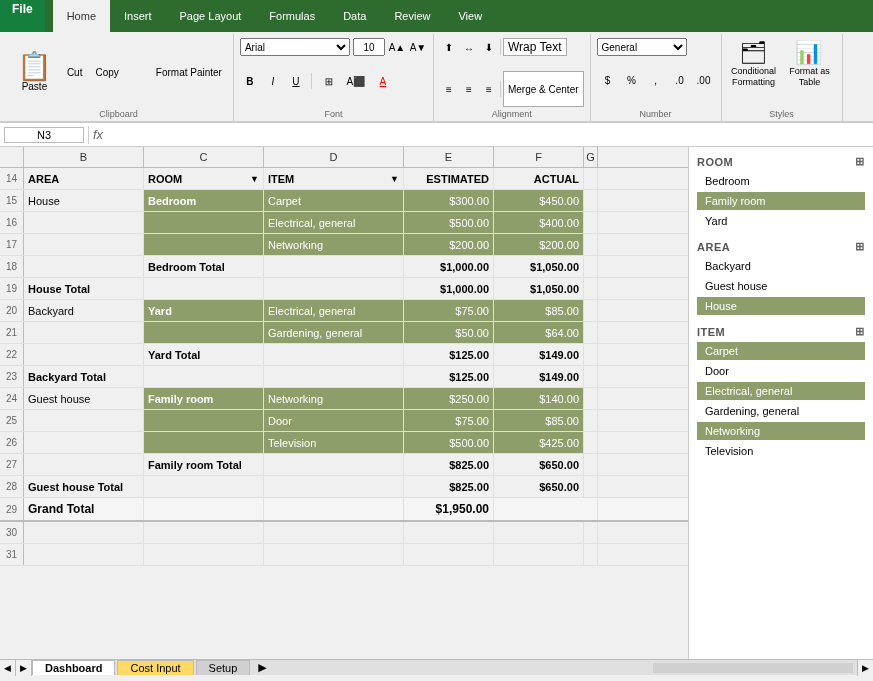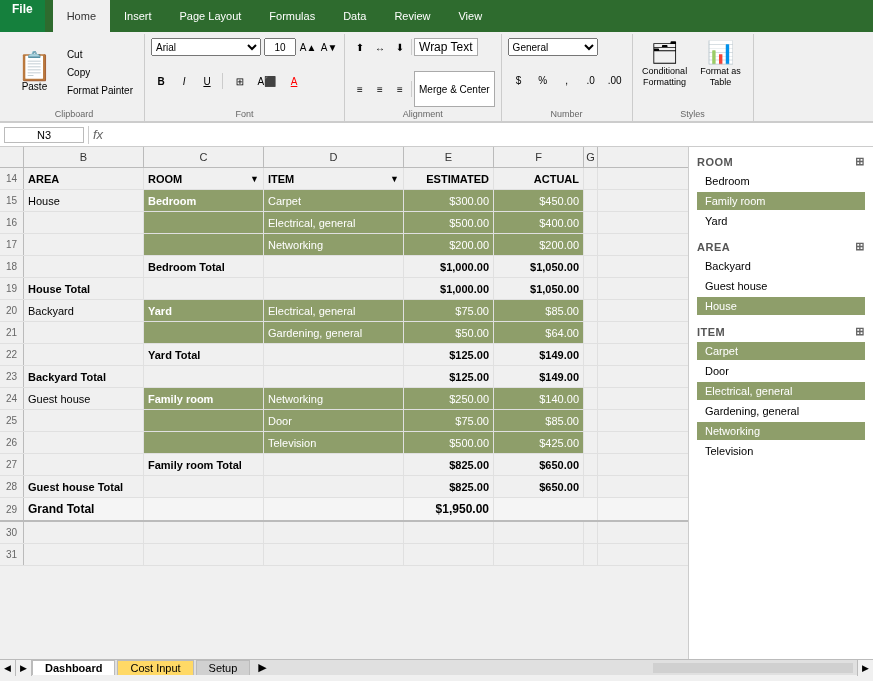--- a/index.html
+++ b/index.html
@@ -77,24 +77,24 @@
 
 <div class="ribbon-section">
   <div class="ribbon-content">
 
     <div class="r-group">
       <div class="r-group-body">
         <div style="display:flex;flex-direction:column;align-items:center;padding:2px 6px;cursor:pointer;border:1px solid transparent;">
           <div style="font-size:28px;line-height:1;">📋</div>
           <div style="font-size:10px;">Paste</div>
         </div>
-        <div style="display:flex;flex-direction:column;gap:3px;justify-content:center;">
+        <div style="display:flex;flex-direction:row;gap:3px;justify-content:center;">
           <div class="small-btn" style="font-size:10px;padding:1px 4px;cursor:pointer;">Cut</div>
           <div class="small-btn" style="font-size:10px;padding:1px 4px;cursor:pointer;">Copy</div>
-          <div class="small-btn" style="font-size:10px;padding:1px 4px;cursor:pointer;">Format Painter</div>
+          <div class="small-btn" style="font-size:10px;padding:1px 4px;cursor:pointer;margin-left:24px;">Format Painter</div>
         </div>
       </div>
       <div class="r-group-label">Clipboard</div>
     </div>
 
     <div class="r-group">
       <div class="r-group-cols">
         <div style="display:flex;align-items:center;gap:3px;">
           <select class="font-select">
             <option>Arial</option>

